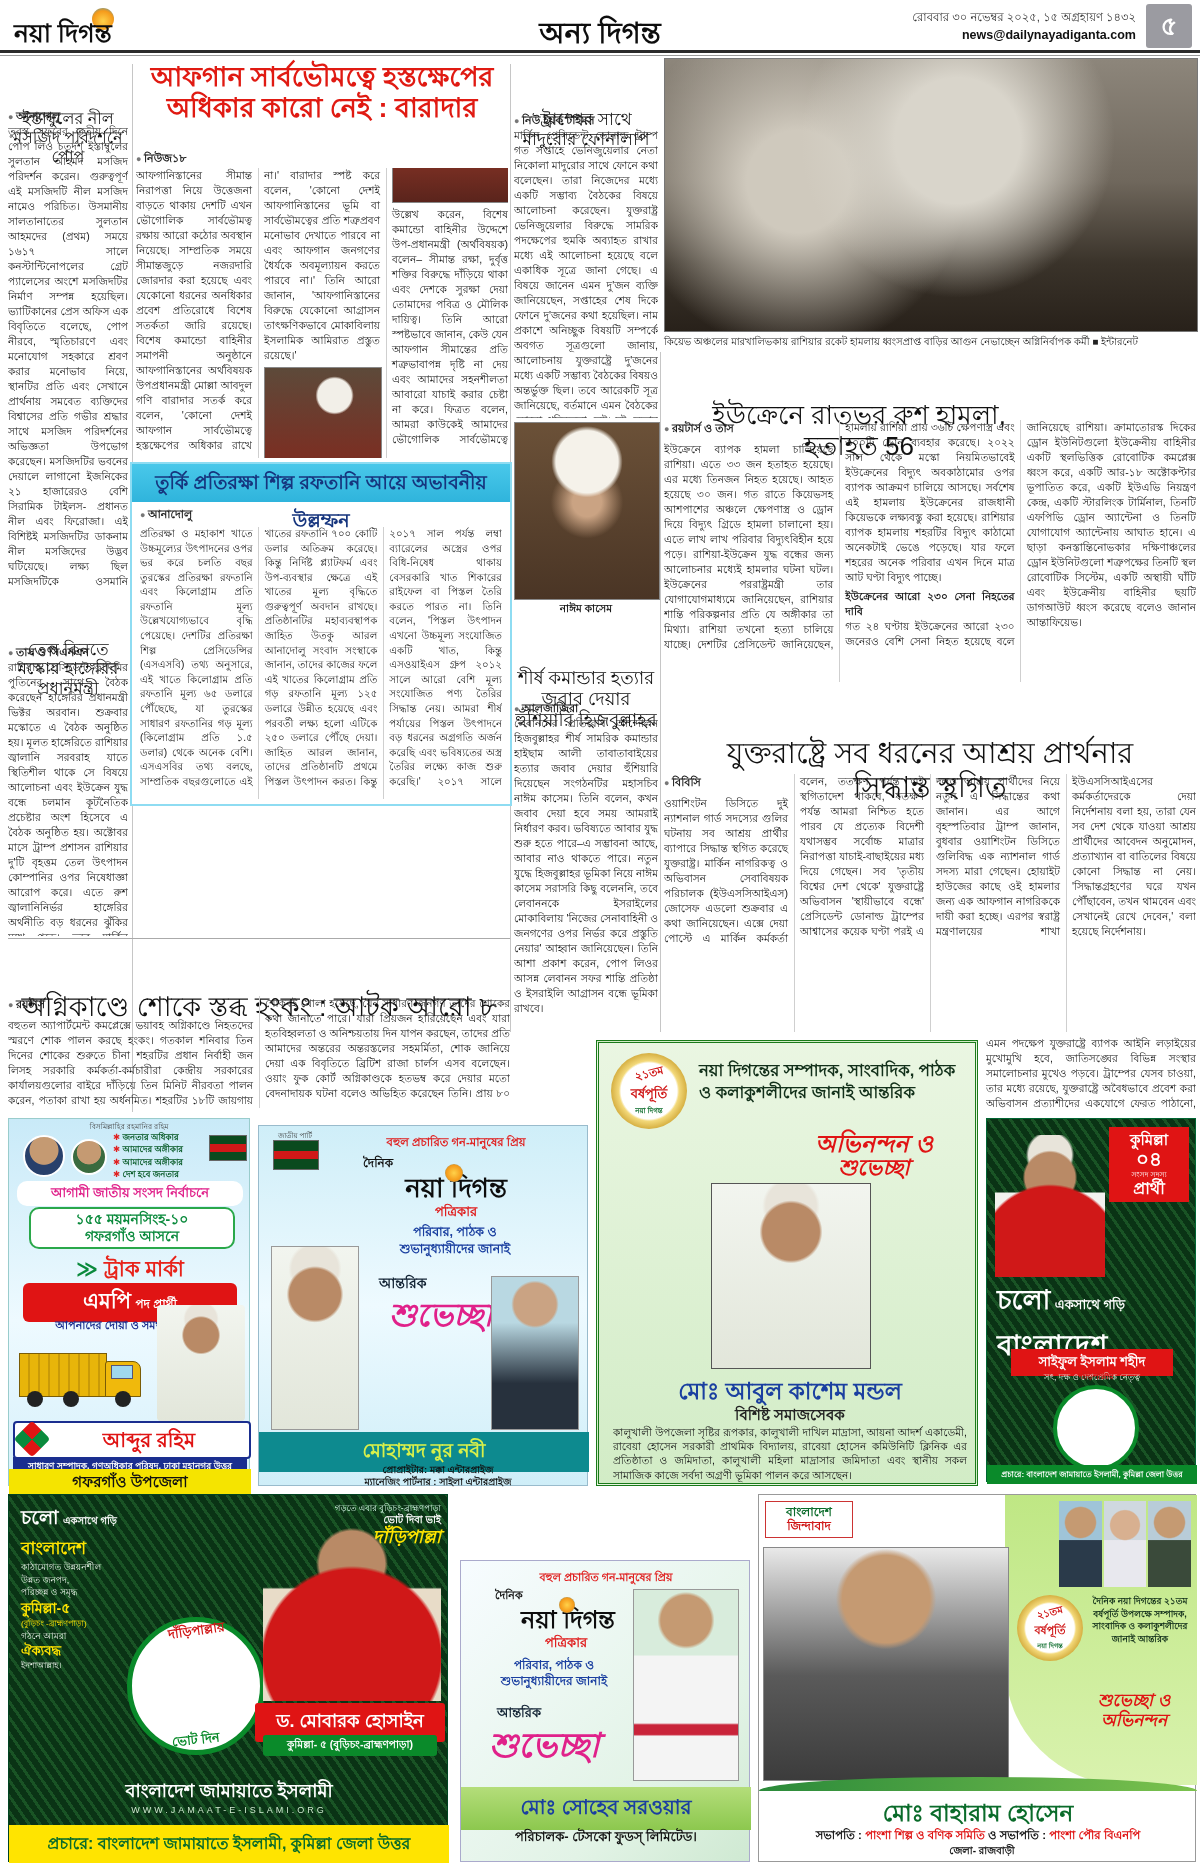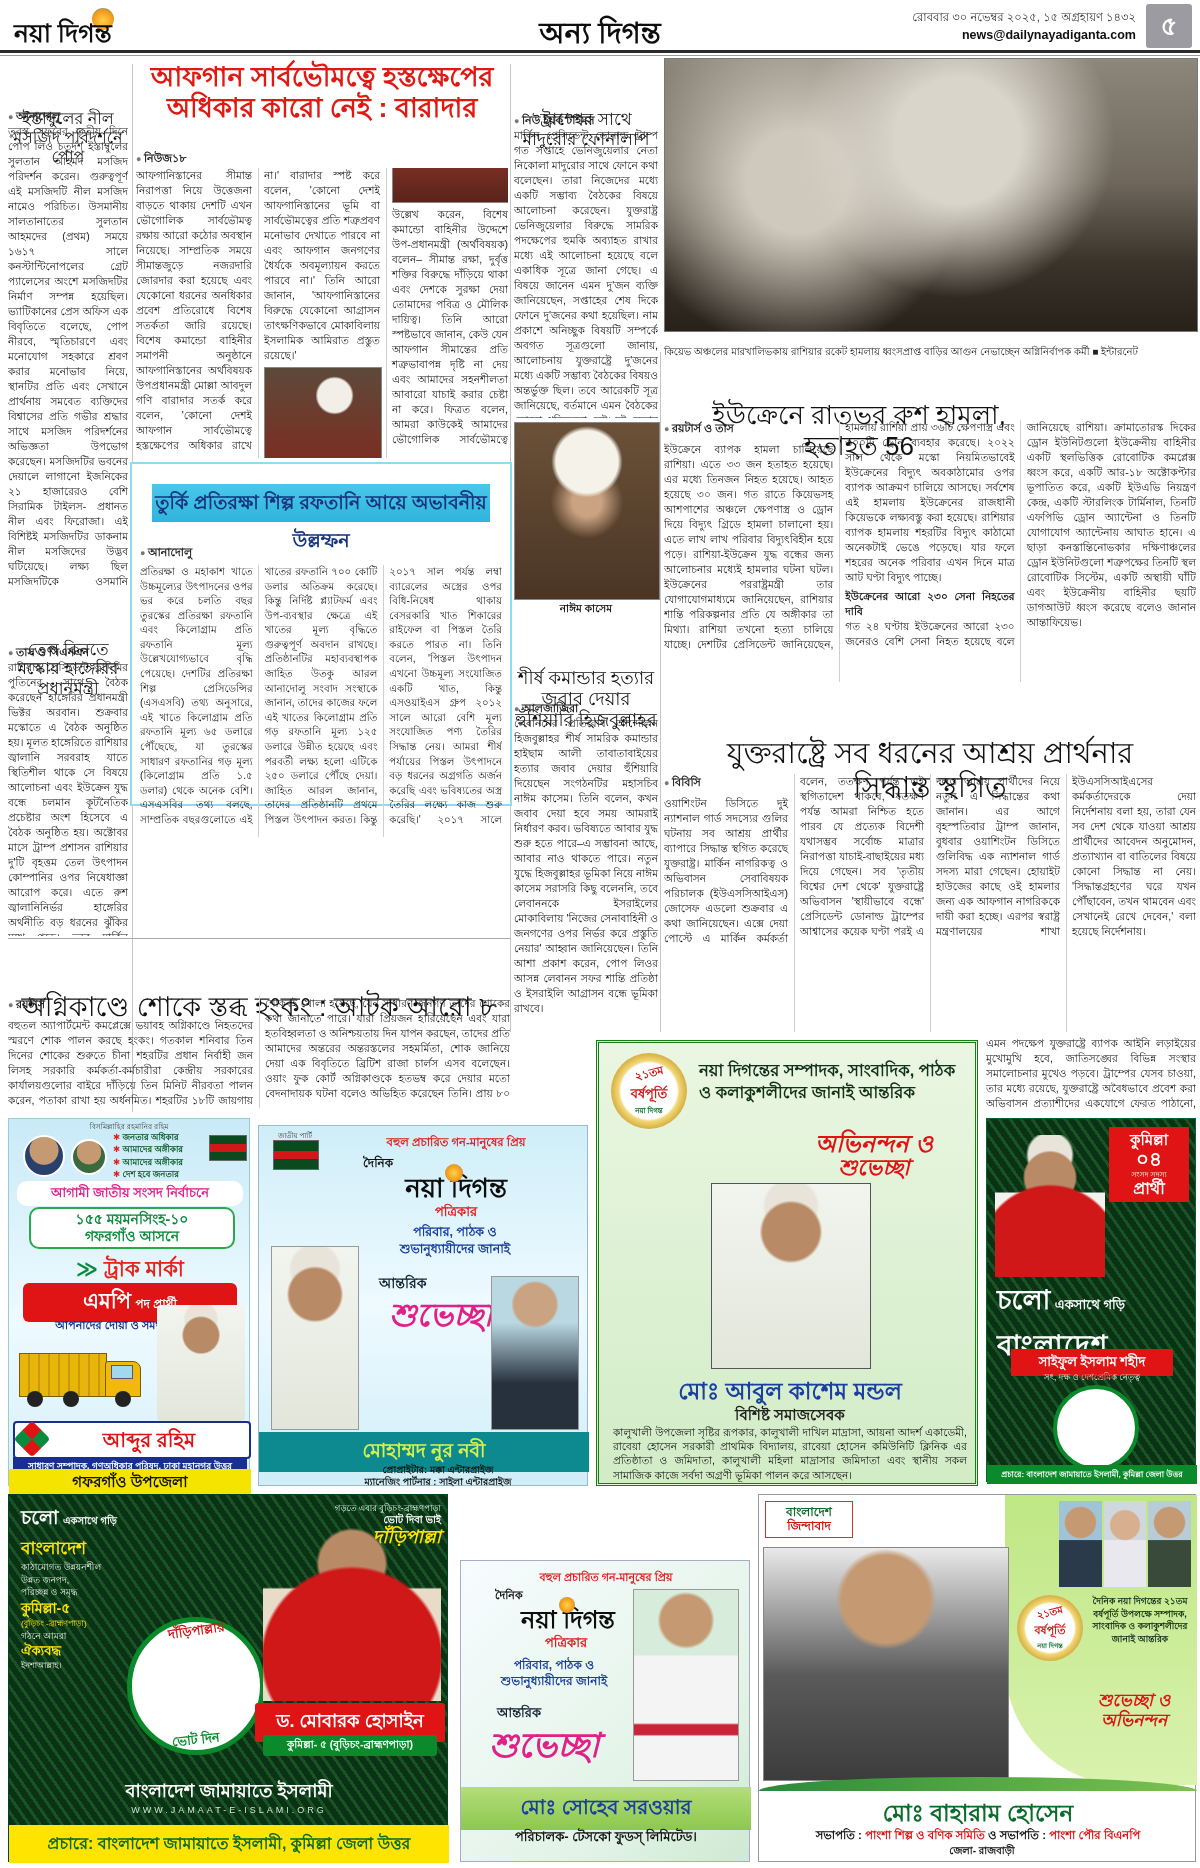--- a/index.html
+++ b/index.html
@@ -87,21 +87,21 @@
   <div class="abs" style="left:136px;top:150px;width:372px;">
     <div class="byline">নিউজ১৮</div>
   </div>
   <div class="abs cols3 clip" style="left:136px;top:168px;width:372px;height:290px;">
     <div class="body-txt">আফগানিস্তানের সীমান্ত নিরাপত্তা নিয়ে উত্তেজনা বাড়তে থাকায় দেশটি এখন ভৌগোলিক সার্বভৌমত্ব রক্ষায় আরো কঠোর অবস্থান নিয়েছে। সাম্প্রতিক সময়ে সীমান্তজুড়ে নজরদারি জোরদার করা হয়েছে এবং যেকোনো ধরনের অনধিকার প্রবেশ প্রতিরোধে বিশেষ সতর্কতা জারি রয়েছে। বিশেষ কমান্ডো বাহিনীর সমাপনী অনুষ্ঠানে আফগানিস্তানের অর্থবিষয়ক উপপ্রধানমন্ত্রী মোল্লা আবদুল গণি বারাদার সতর্ক করে বলেন, 'কোনো দেশই আফগান সার্বভৌমত্বে হস্তক্ষেপের অধিকার রাখে না।' বারাদার স্পষ্ট করে বলেন, 'কোনো দেশই আফগানিস্তানের ভূমি বা সার্বভৌমত্বের প্রতি শত্রুপ্রবণ মনোভাব দেখাতে পারবে না এবং আফগান জনগণের ধৈর্যকে অবমূল্যায়ন করতে পারবে না।' তিনি আরো জানান, 'আফগানিস্তানের বিরুদ্ধে যেকোনো আগ্রাসন তাৎক্ষণিকভাবে মোকাবিলায় ইসলামিক আমিরাত প্রস্তুত রয়েছে।'</div>
     <div class="photo ph-baradar" style="width:100%;height:124px;margin:4px 0;border:1px solid #888;"></div>
     <div class="body-txt">উল্লেখ করেন, বিশেষ কমান্ডো বাহিনীর উদ্দেশে উপ-প্রধানমন্ত্রী (অর্থবিষয়ক) বলেন– সীমান্ত রক্ষা, দুর্বৃত্ত শক্তির বিরুদ্ধে দাঁড়িয়ে থাকা এবং দেশকে সুরক্ষা দেয়া তোমাদের পবিত্র ও মৌলিক দায়িত্ব। তিনি আরো স্পষ্টভাবে জানান, কেউ যেন আফগান সীমান্তের প্রতি শত্রুভাবাপন্ন দৃষ্টি না দেয় এবং আমাদের সহনশীলতা আবারো যাচাই করার চেষ্টা না করে। ফিত্রত বলেন, আমরা কাউকেই আমাদের ভৌগোলিক সার্বভৌমত্বে অনধিকার প্রবেশের সুযোগ দেবো না এবং যেকোনো আগ্রাসনের জবাব দিতে সম্পূর্ণ প্রস্তুত আছি। এ দিকে, কাবুলের ৮ম জেলার একটি পাগড়ি প্রদান অনুষ্ঠানে আয়োজনকৃত সভায় অংশ নেয়া ধর্মীয় নেতাদের একটি দলও পাকিস্তানি সামরিক শাসনের আফগানিস্তানে আগ্রাসনের তীব্র সমালোচনা করেন। তারা বলেন, 'কোনো বিদেশী শক্তিই আফগানিস্তান দখলে কখনোও সফল হয়নি।' পাকিস্তান গত সপ্তাহে পাকতিকা, খোস্ত ও কুনার প্রদেশের বিভিন্ন এলাকায় হামলা চালিয়েছে, যার কারণে এ বিষয়ে ইসলামিক আমিরাত তীব্র প্রতিক্রিয়া দেখিয়েছে। ইসলামিক আমিরাতের উপ মুখপাত্র হামাদুল্লাহ ফিত্রত</div>
   </div>
 
   <div id="turk-box" class="abs" style="left:130px;top:462px;width:378px;height:340px;">
-    <div id="turk-band" style="margin:20px;height:38px;font-size:19px;line-height:38px;">তুর্কি প্রতিরক্ষা শিল্প রফতানি আয়ে অভাবনীয় উল্লম্ফন</div>
+    <div id="turk-band" style="margin:0;height:38px;font-size:19px;line-height:38px;">তুর্কি প্রতিরক্ষা শিল্প রফতানি আয়ে অভাবনীয় উল্লম্ফন</div>
     <div style="margin:2px 8px 0 8px;">
       <span class="byline">আনাদোলু</span>
     </div>
     <div class="cols3 clip" style="margin:2px 8px;height:272px;">
       <div class="body-txt" style="font-size:10.2px;">প্রতিরক্ষা ও মহাকাশ খাতে উচ্চমূল্যের উৎপাদনের ওপর ভর করে চলতি বছর তুরস্কের প্রতিরক্ষা রফতানি এবং কিলোগ্রাম প্রতি রফতানি মূল্য উল্লেখযোগ্যভাবে বৃদ্ধি পেয়েছে। দেশটির প্রতিরক্ষা শিল্প প্রেসিডেন্সির (এসএসবি) তথ্য অনুসারে, এই খাতে কিলোগ্রাম প্রতি রফতানি মূল্য ৬৫ ডলারে পৌঁছেছে, যা তুরস্কের সাধারণ রফতানির গড় মূল্য (কিলোগ্রাম প্রতি ১.৫ ডলার) থেকে অনেক বেশি। এসএসবির তথ্য বলছে, সাম্প্রতিক বছরগুলোতে এই খাতের রফতানি ৭০০ কোটি ডলার অতিক্রম করেছে। কিন্তু নির্দিষ্ট প্ল্যাটফর্ম এবং উপ-ব্যবস্থার ক্ষেত্রে এই খাতের মূল্য বৃদ্ধিতে গুরুত্বপূর্ণ অবদান রাখছে। প্রতিষ্ঠানটির মহাব্যবস্থাপক জাহিত উতকু আরল আনাদোলু সংবাদ সংস্থাকে জানান, তাদের কাজের ফলে এই খাতের কিলোগ্রাম প্রতি গড় রফতানি মূল্য ১২৫ ডলারে উন্নীত হয়েছে এবং পরবর্তী লক্ষ্য হলো এটিকে ২৫০ ডলারে পৌঁছে দেয়া। জাহিত আরল জানান, তাদের প্রতিষ্ঠানটি প্রথমে পিস্তল উৎপাদন করত। কিন্তু ২০১৭ সাল পর্যন্ত লম্বা ব্যারেলের অস্ত্রের ওপর বিধি-নিষেধ থাকায় বেসরকারি খাত শিকারের রাইফেল বা পিস্তল তৈরি করতে পারত না। তিনি বলেন, 'পিস্তল উৎপাদন এখনো উচ্চমূল্য সংযোজিত একটি খাত, কিন্তু এসওয়াইএস গ্রুপ ২০১২ সালে আরো বেশি মূল্য সংযোজিত পণ্য তৈরির সিদ্ধান্ত নেয়। আমরা শীর্ষ পর্যায়ের পিস্তল উৎপাদনে বড় ধরনের অগ্রগতি অর্জন করেছি এবং ভবিষ্যতের অস্ত্র তৈরির লক্ষ্যে কাজ শুরু করেছি।' ২০১৭ সালে বিধিনিষেধ তুলে নেয়ার পর, প্রতিষ্ঠানটি তাদের ১২.৭-মিলিমিটার হেভি মেশিনগান তৈরির কাজ শুরু করে এবং ২০২২ সালে তা সম্পন্ন করে। একই বছর এসওয়াইএস গ্রুপ যুক্তরাজ্যভিত্তিক এইআই সিস্টেমসকে অধিগ্রহণ করে, যার ফলে তাদের পণ্যের তালিকায় ২০, ২৫ এবং ৩০-মিলিমিটারের অস্ত্র যুক্ত হয়। জাহিত আরলের মতে, এসওয়াইএস গ্রুপের অধীনে পরিচালিত ইউনোরোবোটিকস, যা দূর-নিয়ন্ত্রিত ফায়ারিং কন্ট্রোল সিস্টেম তৈরিতে বিশেষায়িত, প্রতিষ্ঠানটিকে এক নতুন উচ্চতায় নিয়ে গেছে। বিশ্বজুড়ে ছোট অস্ত্রের উৎপাদনে সীমিত বিনিয়োগ এবং তীব্র প্রতিযোগিতার কারণে এসওয়াইএস গ্রুপ মাঝারি ক্যালিবারের অস্ত্রের দিকে ঝুঁকেছে বলে জানান জাহিত আরল। তিনি বলেন, 'আমরা আমেরিকান এবং ব্রিটিশ অস্ত্র নির্মাতাদের প্রতিনিধিত্ব করার অধিকার অর্জন করেছি এবং তাদের পণ্যগুলোকে যান্ত্রিক ও ইলেকট্রোমেকানিক্যাল সমাধানের মাধ্যমে স্থল, সমুদ্র এবং আকাশ প্ল্যাটফর্মে একীভূত করেছি। আমাদের বহরে অফশোর টহল জাহাজ, চালকবিহীন স্থল ও আকাশ প্ল্যাটফর্ম এবং রোটারি ও ফিক্সড-উইং বিমানে সবচেয়ে আধুনিক কৃত্রিম বুদ্ধিমত্তা (এআই) চালিত সফটওয়্যারের মাধ্যমে কাজ করে।'</div>
     </div>
   </div>
 
   <div class="abs hl ctr" style="left:514px;top:62px;width:144px;font-size:17px;">ট্রাম্পের সাথে মাদুরোর ফোনালাপ</div>
   <div class="abs" style="left:514px;top:112px;width:144px;">
@@ -111,21 +111,21 @@
 
   <div class="abs photo ph-qassem" style="left:514px;top:422px;width:144px;height:176px;border:1px solid #888;"></div>
   <div class="abs ctr" style="left:514px;top:601px;width:144px;font-size:10.5px;font-weight:bold;">নাঈম কাসেম</div>
   <div class="abs hl ctr" style="left:514px;top:620px;width:144px;font-size:18px;">শীর্ষ কমান্ডার হত্যার জবাব দেয়ার হুঁশিয়ারি হিজবুল্লাহর</div>
   <div class="abs" style="left:514px;top:700px;width:144px;">
     <div class="byline">আলজাজিরা</div>
   </div>
   <div class="abs body-txt clip" style="left:514px;top:716px;width:144px;height:316px;">লেবাননের প্রতিরোধ আন্দোলন হিজবুল্লাহর শীর্ষ সামরিক কমান্ডার হাইছাম আলী তাবাতাবাইয়ের হত্যার জবাব দেয়ার হুঁশিয়ারি দিয়েছেন সংগঠনটির মহাসচিব নাঈম কাসেম। তিনি বলেন, কখন জবাব দেয়া হবে সময় আমরাই নির্ধারণ করব। ভবিষ্যতে আবার যুদ্ধ শুরু হতে পারে–এ সম্ভাবনা আছে, আবার নাও থাকতে পারে। নতুন যুদ্ধে হিজবুল্লাহর ভূমিকা নিয়ে নাঈম কাসেম সরাসরি কিছু বলেননি, তবে লেবাননকে ইসরাইলের মোকাবিলায় 'নিজের সেনাবাহিনী ও জনগণের ওপর নির্ভর করে প্রস্তুতি নেয়ার' আহ্বান জানিয়েছেন। তিনি আশা প্রকাশ করেন, পোপ লিওর আসন্ন লেবানন সফর শান্তি প্রতিষ্ঠা ও ইসরাইলি আগ্রাসন বন্ধে ভূমিকা রাখবে।</div>
 
   <div class="abs photo ph-rubble" style="left:664px;top:58px;width:532px;height:272px;border:1px solid #777;"></div>
-  <div class="abs cap" style="left:664px;top:344px;width:532px;">কিয়েভ অঞ্চলের মারখালিভকায় রাশিয়ার রকেট হামলায় ধ্বংসপ্রাপ্ত বাড়ির আগুন নেভাচ্ছেন অগ্নিনির্বাপক কর্মী ■ ইন্টারনেট</div>
+  <div class="abs cap" style="left:664px;top:334px;width:532px;">কিয়েভ অঞ্চলের মারখালিভকায় রাশিয়ার রকেট হামলায় ধ্বংসপ্রাপ্ত বাড়ির আগুন নেভাচ্ছেন অগ্নিনির্বাপক কর্মী ■ ইন্টারনেট</div>
   <div class="abs hl ctr" style="left:694px;top:352px;width:330px;font-size:26px;">ইউক্রেনে রাতভর রুশ হামলা, হতাহত 56</div>
   <div class="abs cols3 clip" style="left:664px;top:420px;width:532px;height:262px;">
     <div class="byline">রয়টার্স ও তাস</div>
     <div class="body-txt">ইউক্রেনে ব্যাপক হামলা চালিয়েছে রাশিয়া। এতে ৩৩ জন হতাহত হয়েছে। এর মধ্যে তিনজন নিহত হয়েছে। আহত হয়েছে ৩০ জন। গত রাতে কিয়েভসহ আশপাশের অঞ্চলে ক্ষেপণাস্ত্র ও ড্রোন দিয়ে বিদ্যুৎ গ্রিডে হামলা চালানো হয়। এতে লাখ লাখ পরিবার বিদ্যুৎবিহীন হয়ে পড়ে। রাশিয়া-ইউক্রেন যুদ্ধ বন্ধের জন্য আলোচনার মধ্যেই হামলার ঘটনা ঘটল। ইউক্রেনের পররাষ্ট্রমন্ত্রী তার যোগাযোগমাধ্যমে জানিয়েছেন, রাশিয়ার শান্তি পরিকল্পনার প্রতি যে অঙ্গীকার তা মিথ্যা। রাশিয়া তখনো হত্যা চালিয়ে যাচ্ছে। দেশটির প্রেসিডেন্ট জানিয়েছেন, হামলায় রাশিয়া প্রায় ৩৬টি ক্ষেপণাস্ত্র এবং ৬০০টি ড্রোন ব্যবহার করেছে। ২০২২ সাল থেকে মস্কো নিয়মিতভাবেই ইউক্রেনের বিদ্যুৎ অবকাঠামোর ওপর ব্যাপক আক্রমণ চালিয়ে আসছে। সর্বশেষ এই হামলায় ইউক্রেনের রাজধানী কিয়েভকে লক্ষ্যবস্তু করা হয়েছে। রাশিয়ার ব্যাপক হামলায় শহরটির বিদ্যুৎ কাঠামো অনেকটাই ভেঙে পড়েছে। যার ফলে শহরের অনেক পরিবার এখন দিনে মাত্র আট ঘণ্টা বিদ্যুৎ পাচ্ছে।</div>
     <div class="body-txt" style="font-weight:bold;margin-top:4px;">ইউক্রেনের আরো ২৩০ সেনা নিহতের দাবি</div>
     <div class="body-txt">গত ২৪ ঘণ্টায় ইউক্রেনের আরো ২৩০ জনেরও বেশি সেনা নিহত হয়েছে বলে জানিয়েছে রাশিয়া। ক্রামাতোরস্ক দিকের ড্রোন ইউনিটগুলো ইউক্রেনীয় বাহিনীর একটি স্থলভিত্তিক রোবোটিক কমপ্লেক্স ধ্বংস করে, একটি আর-১৮ অক্টোকপ্টার ভূপাতিত করে, একটি ইউএভি নিয়ন্ত্রণ কেন্দ্র, একটি স্টারলিংক টার্মিনাল, তিনটি এফপিভি ড্রোন অ্যান্টেনা ও তিনটি যোগাযোগ অ্যান্টেনায় আঘাত হানে। এ ছাড়া কনস্তান্তিনোভকার দক্ষিণাঞ্চলের ড্রোন ইউনিটগুলো শত্রুপক্ষের তিনটি স্থল রোবোটিক সিস্টেম, একটি অস্থায়ী ঘাঁটি এবং ইউক্রেনীয় বাহিনীর ছয়টি ডাগআউট ধ্বংস করেছে বলেও জানান আন্তাফিয়েভ।</div>
   </div>
 
   <div class="abs hl ctr" style="left:724px;top:688px;width:412px;font-size:29px;">যুক্তরাষ্ট্রে সব ধরনের আশ্রয় প্রার্থনার সিদ্ধান্ত স্থগিত</div>
   <div class="abs cols4 clip" style="left:664px;top:774px;width:532px;height:258px;">

